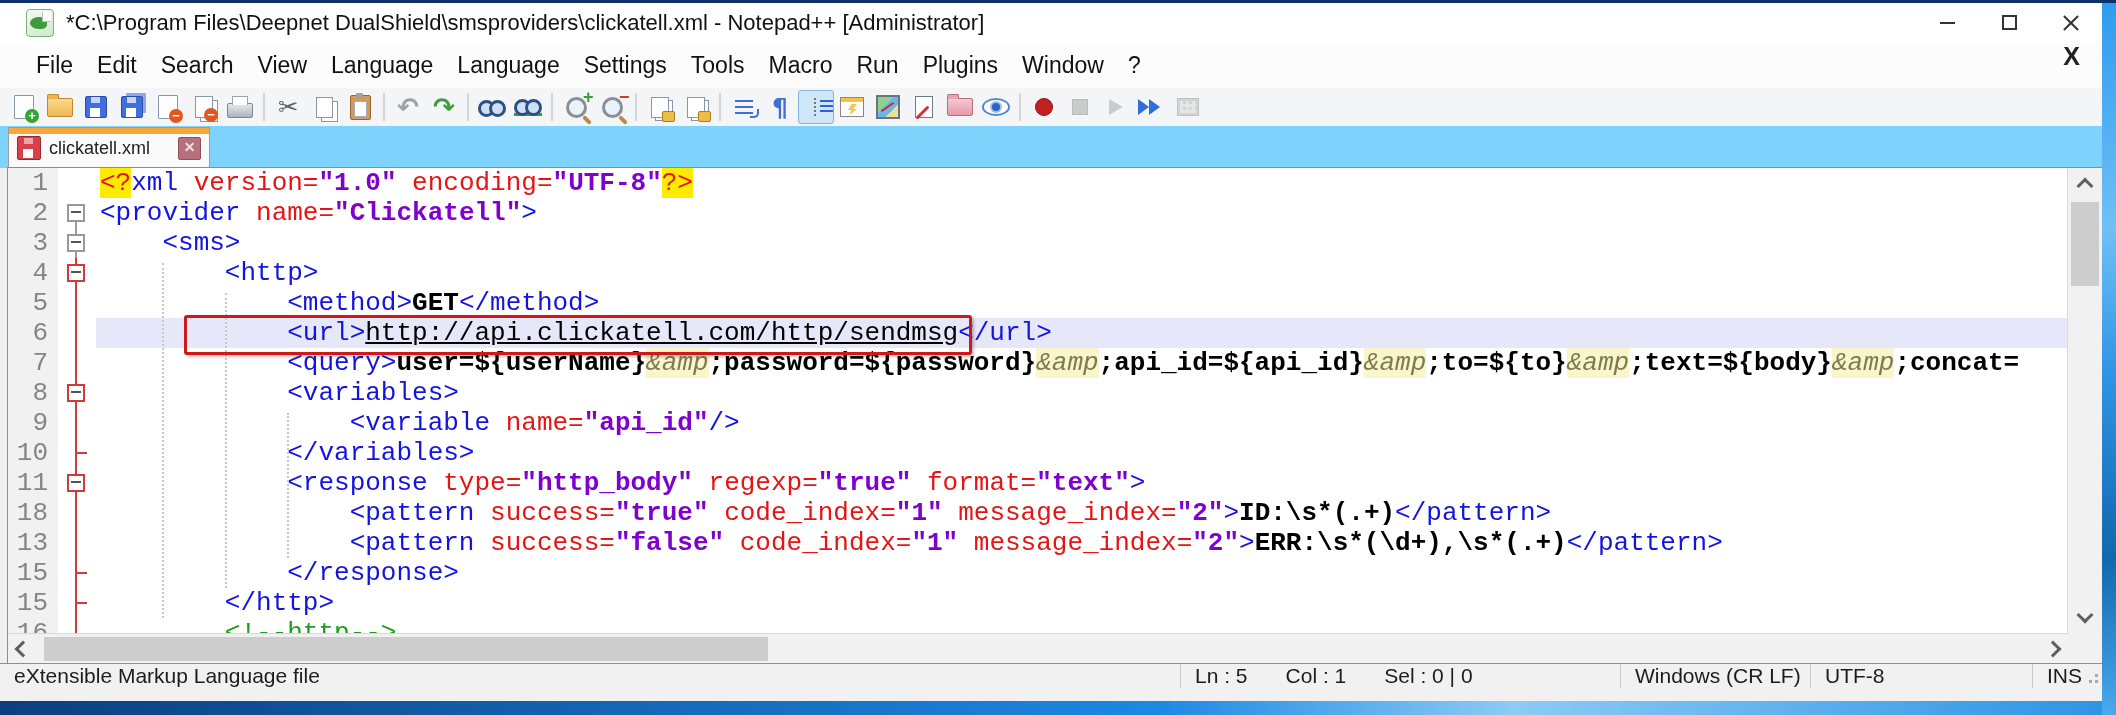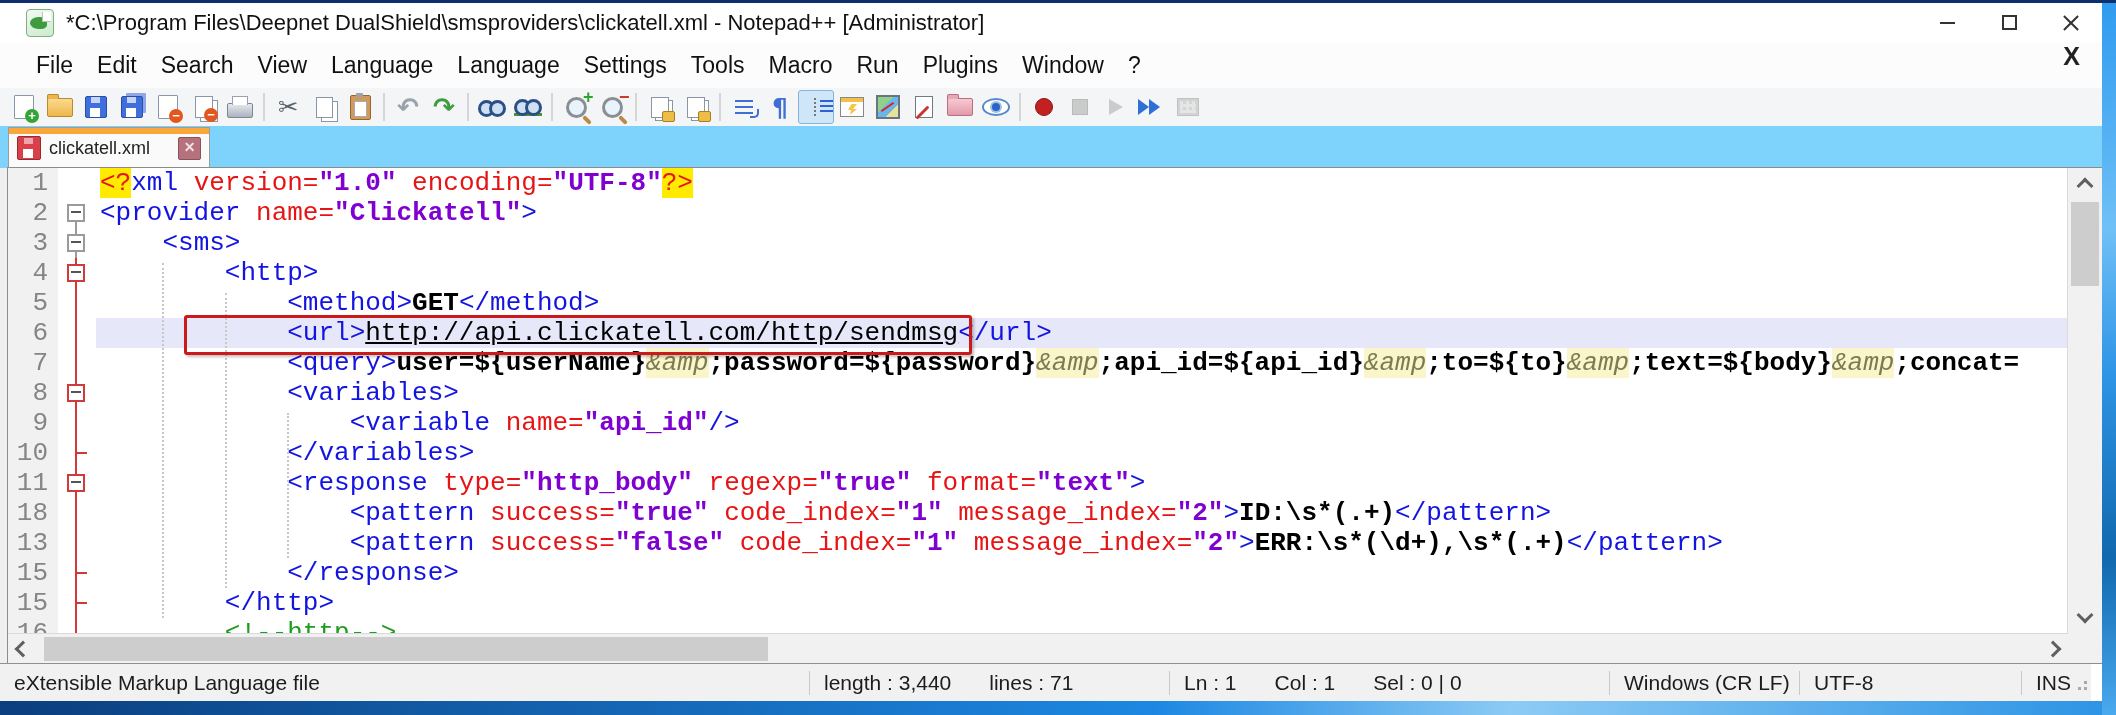--- a/index.html
+++ b/index.html
@@ -167,22 +167,22 @@
   .hscroll{position:absolute;left:0;top:465px;right:34px;height:30px;background:#f1f1f1;border-top:1px solid #dadada}
   .hthumb{position:absolute;top:3px;bottom:3px;left:36px;width:724px;background:#cdcdcd}
   .corner{position:absolute;right:0;top:465px;width:34px;height:30px;background:#f1f1f1}
   .chev{position:absolute;width:9px;height:9px;border-left:3px solid #5f5f5f;border-bottom:3px solid #5f5f5f}
   .chev.up{top:12px;left:11px;transform:rotate(135deg)}
   .chev.down{bottom:12px;left:11px;transform:rotate(-45deg)}
   .chev.left{left:9px;top:9px;transform:rotate(45deg)}
   .chev.right{right:9px;top:9px;transform:rotate(225deg)}
 
   
-  .statusbar{position:absolute;left:0;right:25px;top:663px;height:38px;background:#f1f1f1;border-top:1px solid #8f8f8f;
-      display:flex;align-items:center;font-size:21px;color:#1c1c1c;box-sizing:border-box}
+  .statusbar{position:absolute;left:0;right:14px;top:663px;height:38px;background:#f1f1f1;border-top:1px solid #8f8f8f;
+      display:flex;align-items:flex-start;font-size:21px;color:#1c1c1c;box-sizing:border-box}
   .sseg{display:flex;align-items:center;padding:0 14px;border-left:1px solid #c9c9c9;box-sizing:border-box;
       white-space:nowrap;overflow:hidden;flex:none}
   .sseg.first{border-left:none;flex:1}
   .sseg .gap{display:inline-block;width:38px}
   .grip{position:absolute;right:4px;bottom:5px;width:3px;height:3px;background:#a8a8a8;
       box-shadow:-6px 0 #a8a8a8,0 -6px #a8a8a8}
 </style>
 </head>
 <body>
 
@@ -471,27 +471,22 @@
     <div class="hthumb"></div>
     <span class="chev right"></span>
   </div>
   <div class="corner"></div>
 </div>
 
 <div class="statusbar">
   <div class="sseg first">
       <span>eXtensible Markup Language file</span>
     </div>
-  <div class="sseg" style="width:360px">
-    <span>length : 3,440</span>
-      <span class="gap"></span>
-    <span>lines : 71</span>
-  </div>
   <div class="sseg" style="width:440px">
-    <span>Ln : 1</span>
+    <span>Ln : 5</span>
       <span class="gap"></span>
     <span>Col : 1</span>
       <span class="gap"></span>
     <span>Sel : 0 | 0</span>
   </div>
   <div class="sseg" style="width:190px">
       <span>Windows (CR LF)</span>
     </div>
   <div class="sseg" style="width:222px">
       <span>UTF-8</span>

